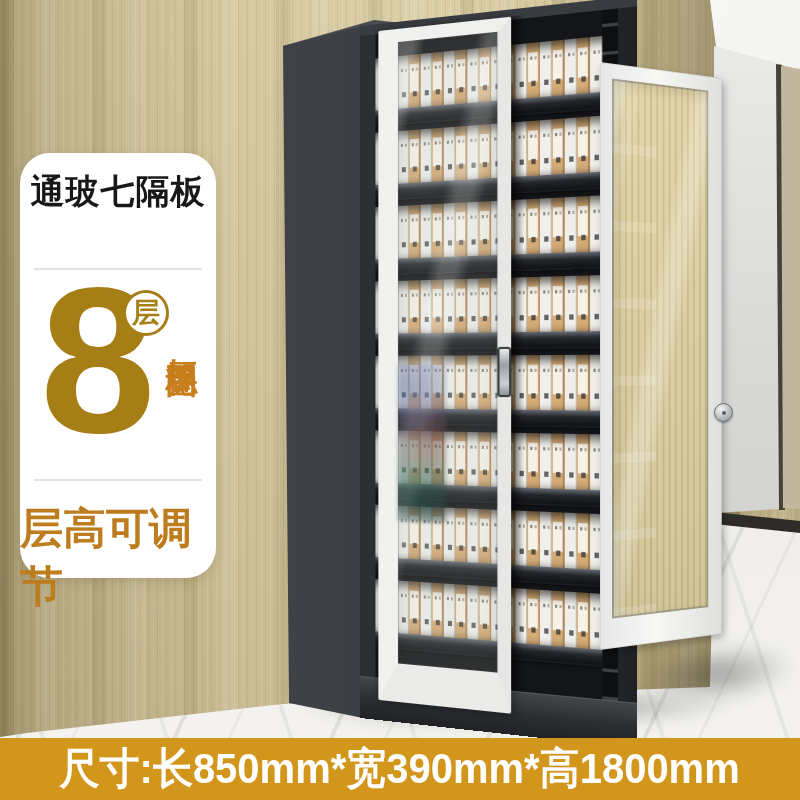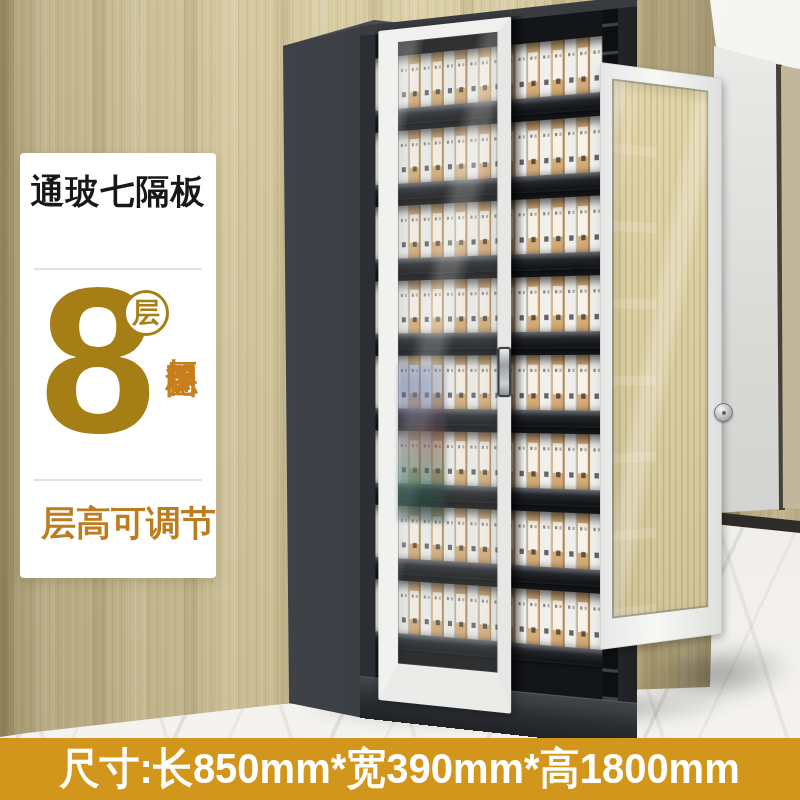--- a/index.html
+++ b/index.html
@@ -119,35 +119,35 @@
     background:radial-gradient(circle at 35% 32%,#f6f6f6,#b9bcbe 55%,#84898d);
     border:1px solid #6f7479;box-shadow:0 1px 2px rgba(0,0,0,0.35);z-index:45;}
   .lock-knob::after{content:"";position:absolute;left:7px;top:7px;width:4px;height:4px;
     border-radius:50%;background:#5b6065;}
   .door-floor-shadow{position:absolute;left:640px;top:645px;width:155px;height:58px;
     transform:rotate(-7deg);
     background:radial-gradient(ellipse at 50% 50%, rgba(28,30,33,0.40), transparent 70%);
     filter:blur(8px);}
 
   
-  .info-card{position:absolute;left:20px;top:153px;width:196px;height:425px;border-radius:4px;
+  .info-card{position:absolute;left:20px;top:153px;width:196px;height:425px;border-radius:30px;
     background:#ffffff;box-shadow:0 4px 12px rgba(90,78,45,0.20);z-index:60;}
   .card-title{position:absolute;top:16px;left:0;width:100%;text-align:center;
     font-size:34px;font-weight:900;color:#181818;line-height:44px;letter-spacing:1px;}
   .card-divider{position:absolute;left:14px;right:14px;height:2px;background:#e2e2e0;}
   .divider-1{top:115px;} .divider-2{top:326px;}
   .big-number{position:absolute;left:20px;top:128px;font-size:208px;line-height:158px;
     font-weight:bold;color:var(--accent-gold);font-family:"Liberation Sans","DejaVu Sans",sans-serif;}
   .tier-circle{position:absolute;left:103px;top:137px;width:46px;height:46px;border-radius:50%;
     border:3px solid var(--accent-gold);background:#ffffff;display:flex;align-items:center;
     justify-content:center;font-size:28px;font-weight:900;color:var(--accent-gold);}
   .feature-vertical{position:absolute;left:141px;top:180px;writing-mode:vertical-rl;
     font-size:32px;font-weight:900;color:var(--accent-orange);letter-spacing:3px;line-height:42px;}
-  .feature-adjustable{position:absolute;top:347px;left:0;width:100%;text-align:right;
-    font-size:35px;font-weight:900;color:var(--accent-orange-dark);letter-spacing:0px;}
+  .feature-adjustable{position:absolute;top:347px;left:0;width:100%;text-align:left;
+    font-size:43px;font-weight:900;color:var(--accent-orange-dark);letter-spacing:0px;}
 
   
   .size-banner{position:absolute;left:0;top:738px;width:800px;height:62px;
     background:var(--banner-bg);display:flex;align-items:center;justify-content:center;z-index:70;}
   .size-banner span{color:var(--banner-text);font-size:43px;font-weight:900;
     transform:scaleX(0.93);white-space:nowrap;}
 </style>
 </head>
 <body>
 

